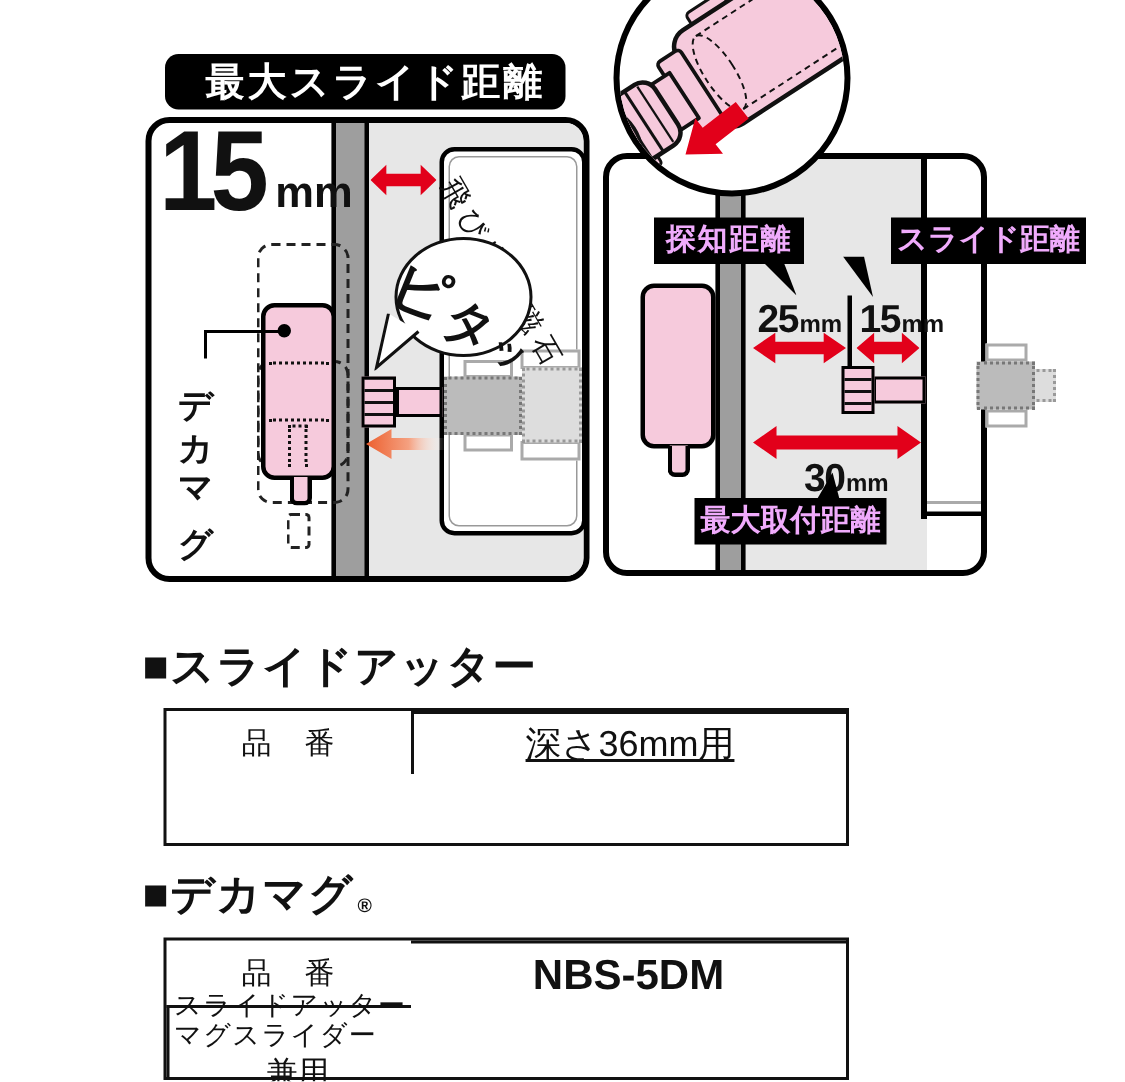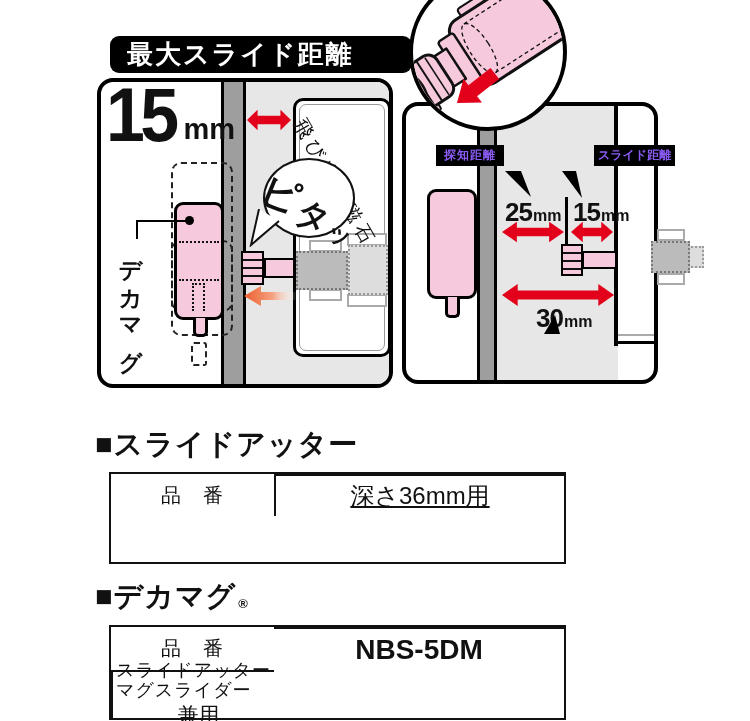--- a/index.html
+++ b/index.html
@@ -2,22 +2,22 @@
 <html><head>
 <meta charset="utf-8">
 <style>
   html,body{margin:0;padding:0;background:#fff;}
   #page{position:relative;width:750px;height:721px;background:#fff;overflow:hidden;
         font-family:"Liberation Sans","DejaVu Sans",sans-serif;color:#111;}
   .abs{position:absolute;}
   #diagram{position:absolute;left:0;top:0;width:750px;height:410px;overflow:hidden;}
 
   
-  .banner{left:110px;top:36px;width:302px;height:37px;background:#000;border-radius:9px;
-          display:flex;align-items:center;padding-left:17px;box-sizing:border-box;z-index:4;}
+  .banner{left:110px;top:36px;width:267px;height:37px;background:#000;border-radius:9px;
+          display:flex;align-items:center;padding-left:27px;box-sizing:border-box;z-index:4;}
   .banner span{color:#fff;font-size:26px;font-weight:800;letter-spacing:2px;}
 
   
   .panel{background:#fff;border:4px solid #000;border-radius:16px;box-sizing:content-box;}
   #left-panel{left:97px;top:78px;width:288px;height:302px;}
   #right-panel{left:402px;top:102px;width:248px;height:274px;}
   .grayarea{background:#E7E7E7;}
   .wall{background:#9E9E9E;border-left:3px solid #000;border-right:3px solid #000;box-sizing:border-box;}
 
   
@@ -40,21 +40,21 @@
 
   .cap{background:#F6CADC;border:2.5px solid #000;box-sizing:border-box;
        background-image:repeating-linear-gradient(to bottom,transparent 0 6px,#111 6px 8px);}
   .shaft{background:#F6CADC;border:2.5px solid #000;box-sizing:border-box;}
 
   .tab-outline{background:#fff;border:2px solid #aaa;box-sizing:border-box;}
   .recv-main{background:#BBB;border:2px dotted #777;box-sizing:border-box;}
   .recv-ext{background:#DDD;border:2px dotted #999;box-sizing:border-box;}
 
   
-  .chip{background:#000;color:#8b5cf6;font-weight:700;font-size:12px;line-height:1.25;
+  .chip{background:#000;color:#f0abfc;font-weight:700;font-size:20px;line-height:1.25;
         padding:3px 6px;letter-spacing:1px;white-space:nowrap;z-index:4;}
 
   .mtext{display:flex;align-items:baseline;z-index:3;font-weight:600;}
   .mtext .v{font-size:26px;letter-spacing:-1px;}
   .mtext .u{font-size:16px;margin-left:1px;}
 
   
   .bubble{left:263px;top:158px;width:88px;height:76px;background:#fff;border:2px solid #111;
           border-radius:50%;z-index:4;}
   .snap{left:272px;top:164px;transform:rotate(22deg);transform-origin:0 0;display:flex;z-index:5;font-weight:800;}
@@ -197,20 +197,21 @@
     <svg class="abs" style="left:502px;top:283px;width:112px;height:24px;z-index:3;" viewBox="0 0 100 26" preserveAspectRatio="none">
       <path d="M0 13 L14 1 L14 8 L86 8 L86 1 L100 13 L86 25 L86 18 L14 18 L14 25 Z" fill="#E2001A"></path>
     </svg>
     <div class="abs mtext" style="left:536px;top:303px;">
       <span class="v">30</span>
       <span class="u">mm</span>
     </div>
     <svg class="abs" style="left:544px;top:315px;width:18px;height:19px;z-index:4;" viewBox="0 0 18 19">
       <polygon points="0,19 16,19 11,0" fill="#000"></polygon>
     </svg>
+    <div class="abs chip" style="left:463px;top:332px;letter-spacing:0;padding:3px 4px;">最大取付距離</div>
 
     <div class="abs banner">
       <span>最大スライド距離</span>
     </div>
 
     <div class="abs inset">
       <svg width="150" height="150" viewBox="0 0 150 150">
         <g transform="translate(18,103) rotate(-33)" stroke="#111" stroke-linejoin="round">
           <rect x="60" y="-45" width="28" height="12" rx="3" fill="#F6CADC" stroke-width="2"></rect>
           <rect x="40" y="-37" width="118" height="74" rx="13" fill="#F6CADC" stroke-width="3"></rect>

